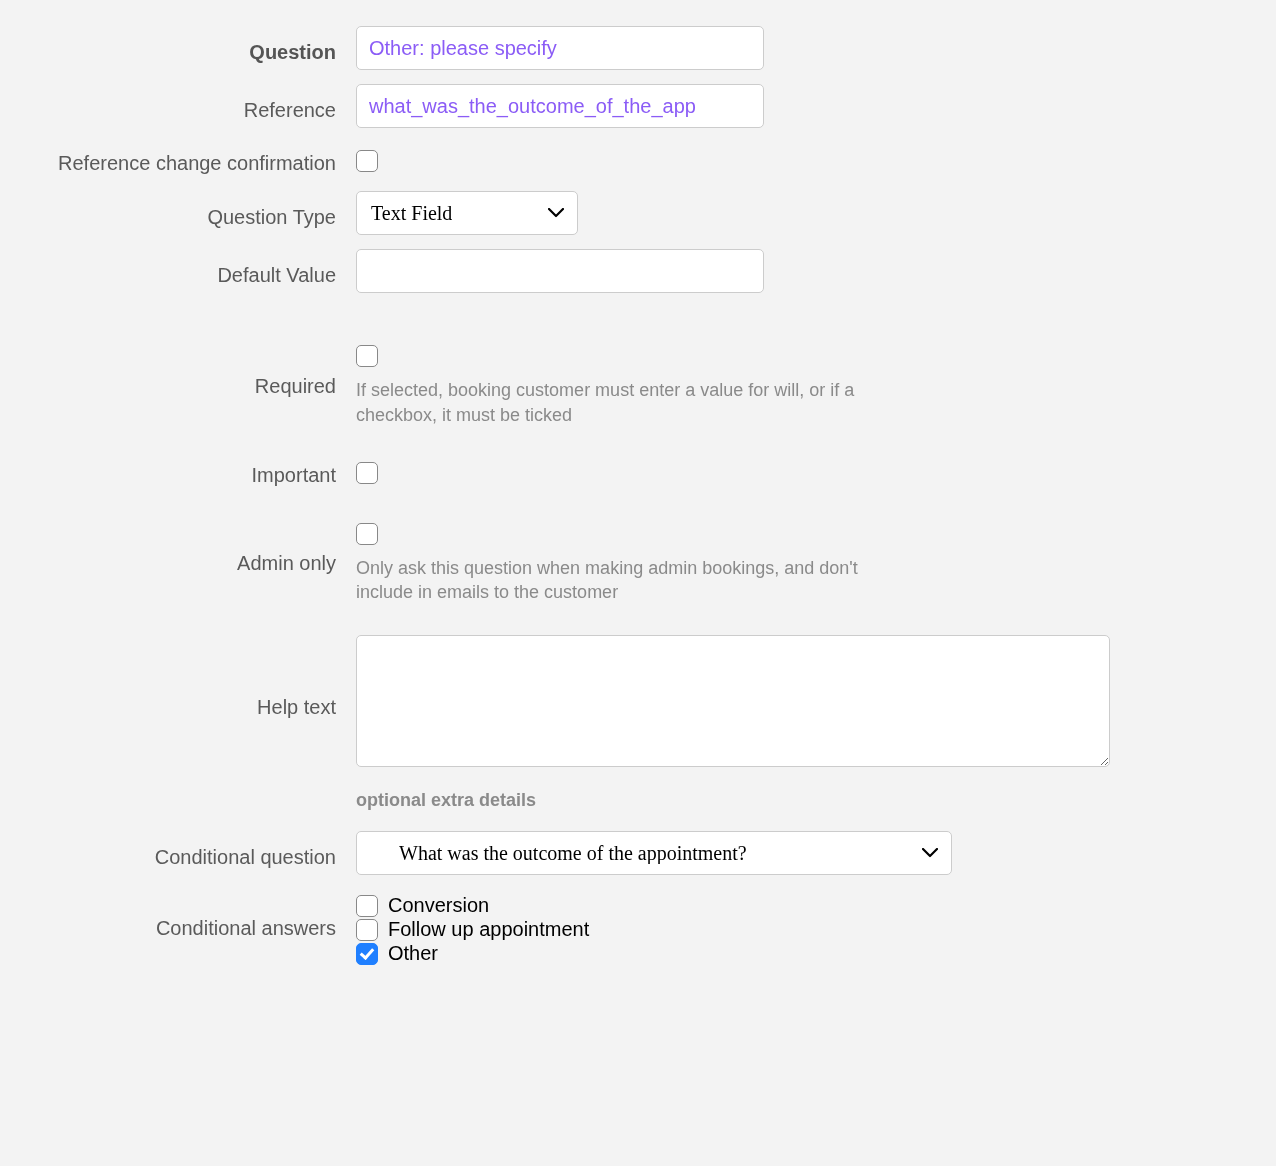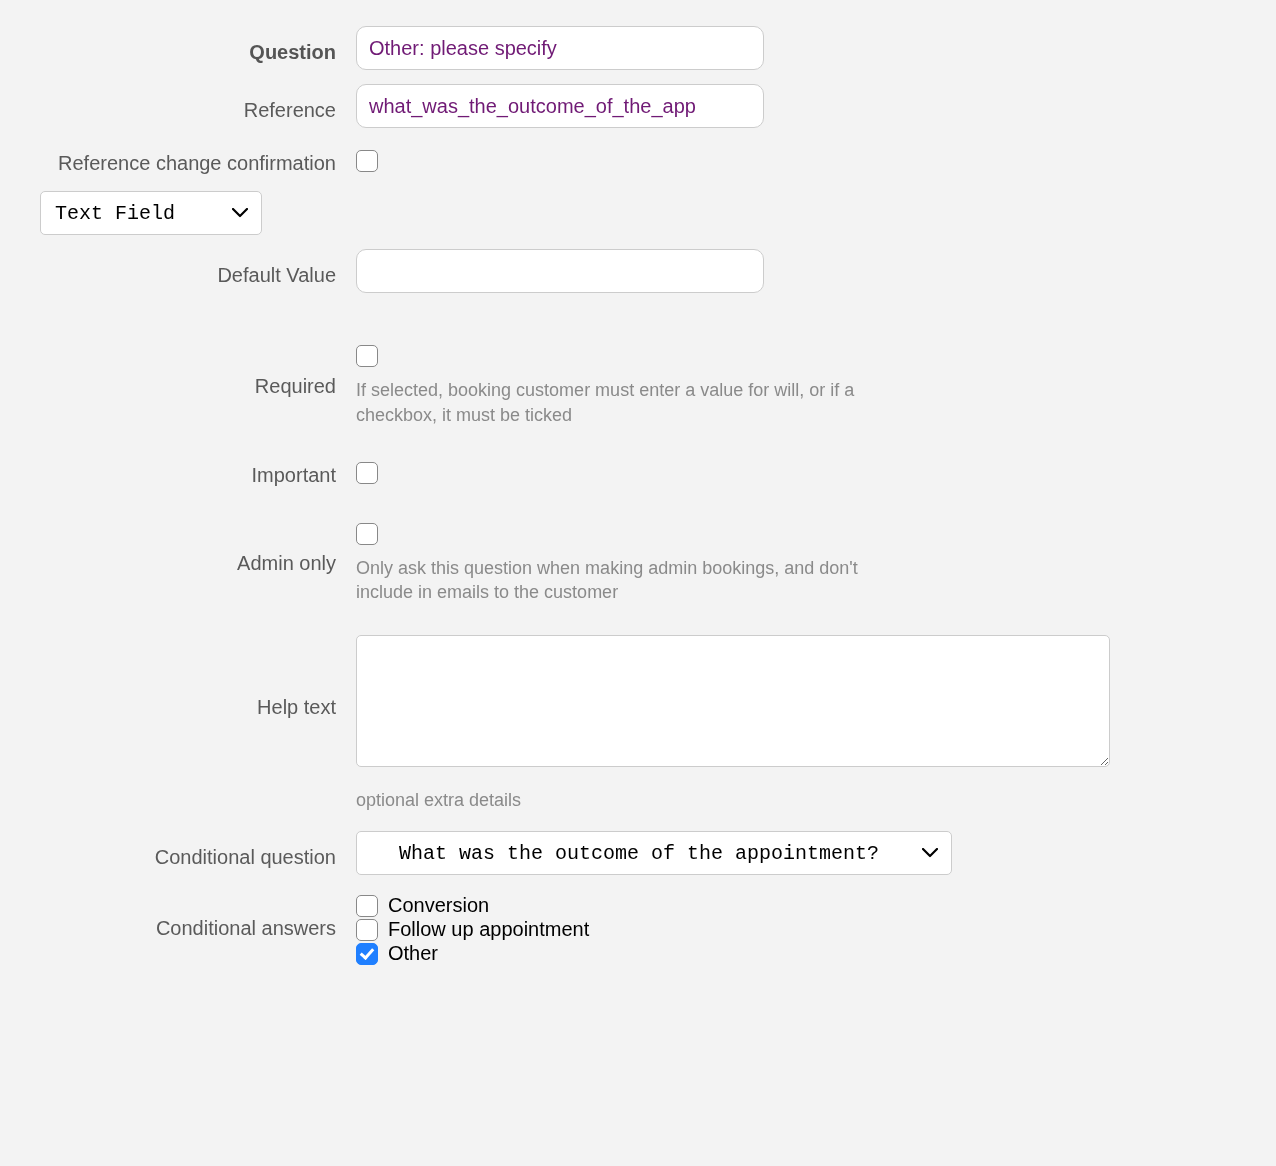--- a/index.html
+++ b/index.html
@@ -37,40 +37,40 @@
     }
     .control-col {
       flex: 1;
       min-width: 0;
     }
     .text-input {
       width: 408px;
       height: 44px;
       padding: 8px 12px;
       border: 1px solid #ccc;
-      border-radius: 10px;
+      border-radius: 5px;
       font-size: 20px;
       background: #fff;
       font-family: inherit;
-      color: #701a75;
+      color: #8b5cf6;
     }
     .select-wrap {
       position: relative;
       display: inline-block;
     }
     .select-input {
       appearance: none;
       -webkit-appearance: none;
       height: 44px;
       padding: 8px 40px 8px 14px;
       border: 1px solid #ccc;
       border-radius: 5px;
       font-size: 20px;
       background: #fff;
-      font-family: Liberation Mono, monospace;
+      font-family: Liberation Serif, serif;
       color: #000;
       cursor: pointer;
     }
     .select-input.w220 { width: 222px; }
     .select-input.w520 { width: 596px; padding-left: 42px; }
     .select-caret {
       position: absolute;
       right: 14px;
       top: 50%;
       transform: translateY(-50%);
@@ -111,20 +111,21 @@
       font-size: 18px;
       margin-top: 6px;
       line-height: 1.38;
       max-width: 520px;
     }
     .help-text.standalone {
       margin-top: 16px;
       margin-left: 316px;
       margin-bottom: 18px;
       font-size: 18px;
+      font-weight: bold;
     }
     .textarea-input {
       width: 754px;
       max-width: calc(1276px - 356px - 80px);
       height: 132px;
       padding: 10px 12px;
       border: 1px solid #ccc;
       border-radius: 5px;
       font-size: 20px;
       background: #fff;
@@ -165,20 +166,21 @@
 </div>
 
 <div class="form-row">
   <div class="label-col">Reference change confirmation</div>
   <div class="control-col">
     <input type="checkbox" class="checkbox" style="">
   </div>
 </div>
 
 <div class="form-row">
+  <div class="label-col">Question Type</div>
   <div class="control-col">
     <div class="select-wrap">
       <select class="select-input w220">
         <option>Text Field</option>
       </select>
       <span class="select-caret">
         <svg width="16" height="10" viewBox="0 0 16 10">
             <path d="M1 1 L8 8 L15 1" stroke="#000" stroke-width="2.2" fill="none" stroke-linecap="round" stroke-linejoin="round"></path>
           </svg>
       </span>

